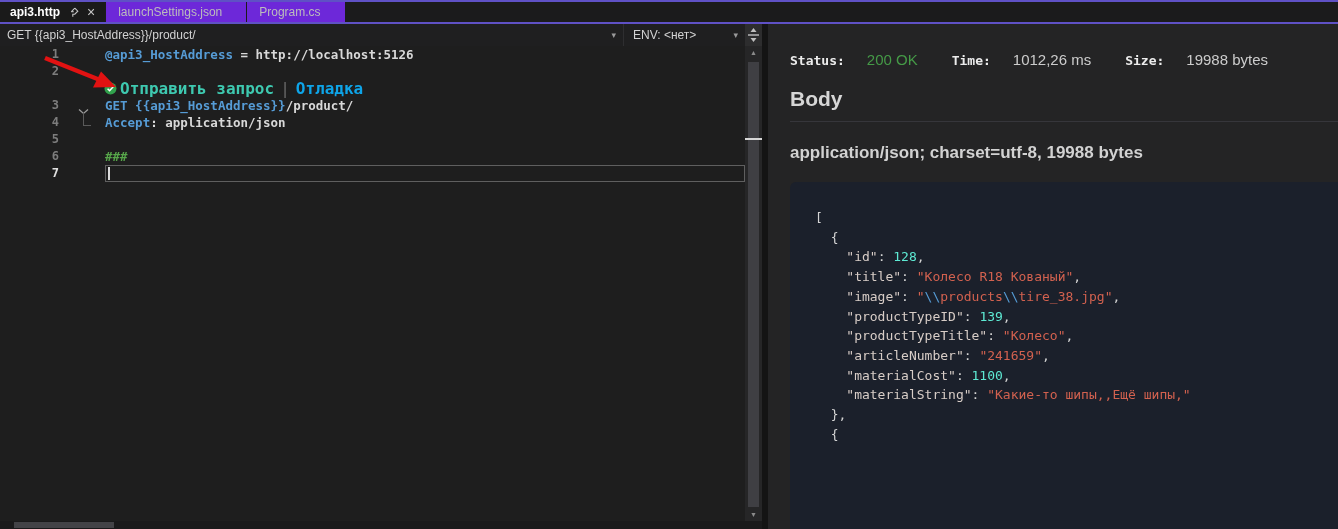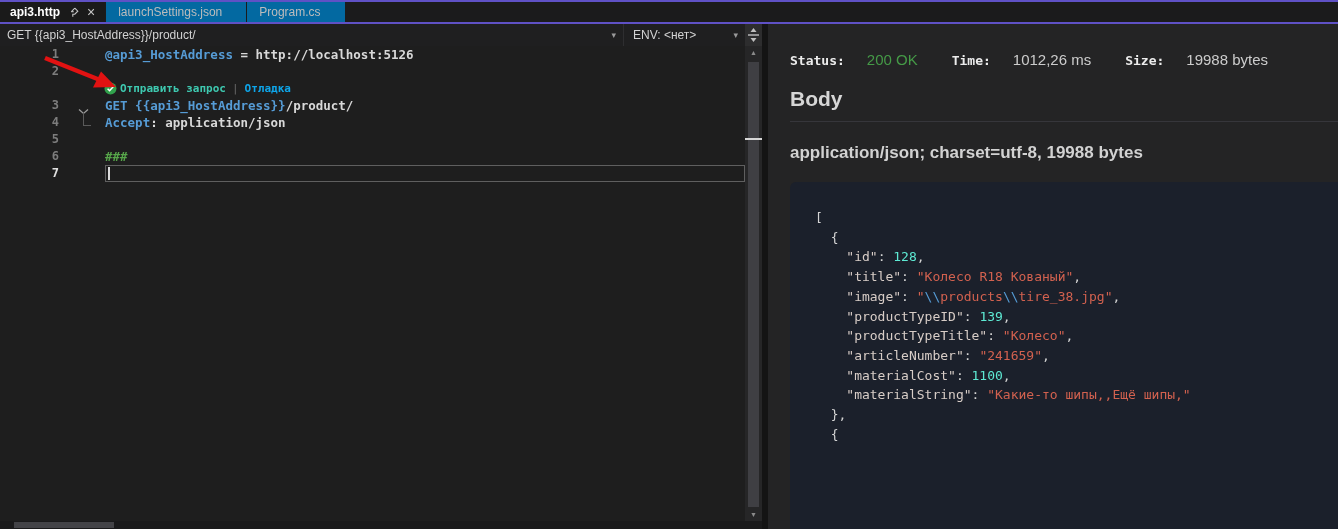--- a/index.html
+++ b/index.html
@@ -1,21 +1,21 @@
 <!DOCTYPE html>
 <html><head>
 <meta charset="utf-8">
 <style>
   html,body{margin:0;padding:0;background:#141414;}
   body{width:1338px;height:529px;overflow:hidden;font-family:"Liberation Sans",sans-serif;}
   .screen{position:relative;width:1338px;height:529px;display:flex;flex-direction:column;background:#1e1e1e;}
   .topline{height:2px;background:#5f51c5;flex:none;}
   
   .tabstrip{height:20px;background:#1b1b1c;display:flex;align-items:stretch;flex:none;}
-  .tab{display:flex;align-items:center;padding:0 10px;font-size:12px;color:#bcbcbc;background:#0369a1;margin-right:1px;cursor:default;}
+  .tab{display:flex;align-items:center;padding:0 10px;font-size:12px;color:#bcbcbc;background:#6d28d9;margin-right:1px;cursor:default;}
   .tab.active{background:#1a1a1a;color:#ffffff;font-weight:bold;}
   .tab.wide{padding:0 24px 0 12px;}
   .tab-pin{margin-left:8px;display:flex;align-items:center;}
   .tab-close{margin-left:8px;color:#c8c8c8;font-size:14px;line-height:12px;font-weight:normal;}
   .purple-sep{height:2px;background:#5f51c5;flex:none;}
   
   .main{flex:1;display:flex;min-height:0;}
   .left-pane{width:762px;flex:none;position:relative;display:flex;flex-direction:column;background:#1e1e1e;}
   .divider{width:6px;flex:none;background:#141414;}
   
@@ -29,21 +29,21 @@
   .ed-row{display:flex;height:17px;line-height:17px;font-family:"DejaVu Sans Mono",monospace;font-size:12.5px;font-weight:600;}
   .ed-num{width:62px;flex:none;text-align:right;color:#7d7d7d;font-size:12px;padding-right:3px;box-sizing:border-box;}
   .ed-row.cur .ed-num{color:#e0e0e0;}
   .ed-fold{width:43px;flex:none;position:relative;}
   .fold-chev{position:absolute;left:16px;top:5px;}
   .scope-line{position:absolute;left:21px;top:-2px;width:7px;height:13px;border-left:1px solid #5a5a5a;border-bottom:1px solid #5a5a5a;}
   .ed-code{white-space:pre;}
   .tk-b{color:#569cd6;}.tk-w{color:#d8d8d8;}.tk-g{color:#57a64a;}
   .cur-box{flex:1;height:17px;box-sizing:border-box;border:1px solid #5f5f5f;position:relative;}
   .cur-box::after{content:'';position:absolute;left:2px;top:1px;width:2px;height:13px;background:#dcdcdc;}
-  .cl-row{height:17px;display:flex;align-items:center;padding-left:104px;font-family:"DejaVu Sans Mono",monospace;font-size:11px;font-weight:600;}
+  .cl-row{height:17px;display:flex;align-items:center;padding-left:104px;font-family:"DejaVu Sans Mono",monospace;font-size:16px;font-weight:600;}
   .cl-check{display:flex;align-items:center;margin-right:3px;}
   .cl-send{color:#3ec9b0;cursor:pointer;}
   .cl-sep{color:#6a6a6a;margin:0 6px;font-weight:400;}
   .cl-debug{color:#0ea5e9;cursor:pointer;}
   .red-arrow{position:absolute;left:0;top:0;pointer-events:none;}
   
   .vscroll{position:absolute;right:0;top:22px;bottom:8px;width:17px;background:#262627;}
   .vs-arrow{position:absolute;left:0;right:0;text-align:center;font-size:7px;color:#8b8b8b;}
   .vs-arrow.up{top:3px;}
   .vs-arrow.down{bottom:3px;}

